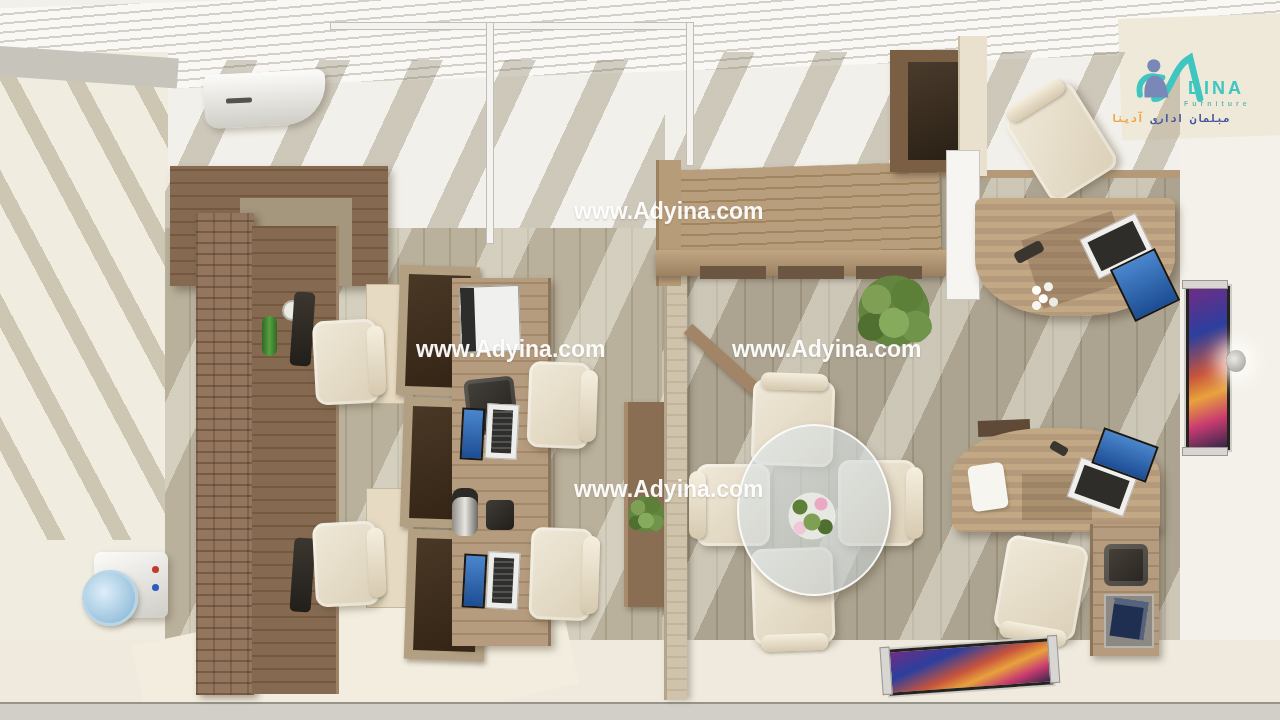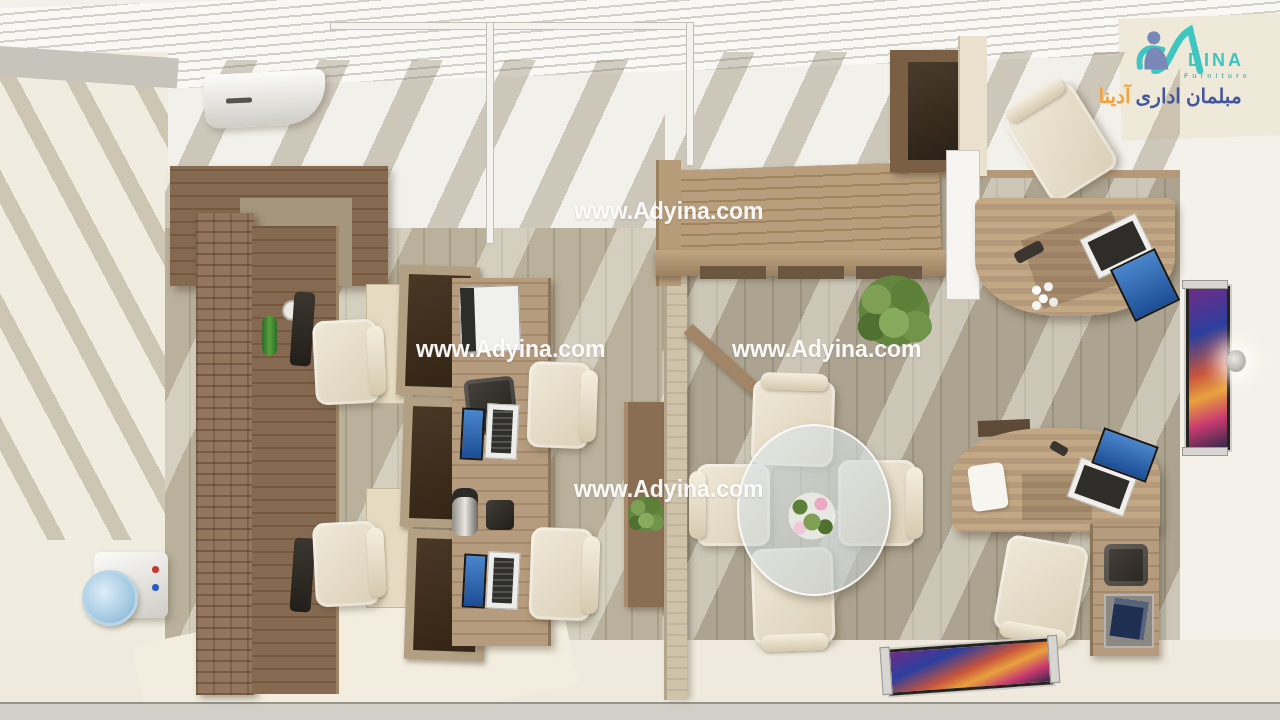--- a/index.html
+++ b/index.html
@@ -43,21 +43,21 @@
   .laptop-lid::before{content:"";position:absolute;inset:5px;background:#2e2d2a;}
   .screen-blue{background:linear-gradient(180deg,#4a86cc,#1c4d94);border:2px solid #17181a;}
   .kb{background:#ededeb;border:1px solid #b9b6b0;}
   .kb::before{content:"";position:absolute;inset:5px;background:repeating-linear-gradient(0deg,#2f2f2d 0 4px,#55534f 4px 6px);}
 
   .watermark{color:rgba(255,255,255,.95);font-weight:bold;font-size:23px;
              text-shadow:0 1px 2px rgba(90,85,70,.25);letter-spacing:0px;white-space:nowrap;}
 
   .logo-text{color:#3fc6c0;font-weight:bold;font-size:18px;letter-spacing:3px;}
   .logo-sub{color:#6fb7b1;font-weight:bold;font-size:7px;letter-spacing:4px;}
-  .persian{font-family:Liberation Serif, serif;font-weight:bold;font-size:20px;color:#44569e;white-space:nowrap;}
+  .persian{font-family:Liberation Mono, monospace;font-weight:bold;font-size:11px;color:#44569e;white-space:nowrap;}
   .persian .orange{color:#f2a23c;}
 
   .art{background:linear-gradient(160deg,#6e2d86 0%,#2c3f9e 28%,#c8543c 52%,#e8a23c 66%,#c93b70 82%,#35274a 100%);
        border:3px solid #26221e;box-shadow:0 0 0 2px #cfcdc8;}
   .bracket{position:absolute;background:#d8d6d2;border:1px solid #9a9792;}
 
   .plant{border-radius:50%;
      background:radial-gradient(circle at 30% 35%,#7fa054 0 18%,rgba(0,0,0,0) 19%),
                 radial-gradient(circle at 65% 30%,#5d8038 0 20%,rgba(0,0,0,0) 21%),
                 radial-gradient(circle at 50% 65%,#87ab5c 0 22%,rgba(0,0,0,0) 23%),
@@ -230,21 +230,21 @@
   <div class="abs" style="left:152px;top:584px;width:7px;height:7px;border-radius:50%;background:#2e5bc2;"></div>
   <div class="abs" style="left:82px;top:570px;width:50px;height:50px;border-radius:50%;
               background:radial-gradient(circle at 38% 38%,#ddeefa,#9dc4de 70%,#7aaccb);
               border:3px solid #b9d6e8;box-shadow:2px 3px 5px rgba(90,80,60,.35);"></div>
 
   <div class="abs watermark" style="left:574px;top:198px;">www.Adyina.com</div>
   <div class="abs watermark" style="left:416px;top:336px;">www.Adyina.com</div>
   <div class="abs watermark" style="left:732px;top:336px;">www.Adyina.com</div>
   <div class="abs watermark" style="left:574px;top:476px;">www.Adyina.com</div>
 
-  <div class="abs" style="left:1076px;top:12px;width:200px;height:100px;">
+  <div class="abs" style="left:1076px;top:40px;width:200px;height:100px;">
     <svg width="70" height="66" viewBox="0 0 100 100" style="position:absolute;left:58px;top:2px;">
       <path d="M28 86 C52 86 54 44 76 28 L82 24 L97 86" fill="none" stroke="#3fc6c0" stroke-width="10" stroke-linecap="round"></path>
       <path d="M6 80 C2 60 14 52 26 52 L40 54" fill="none" stroke="#3fc6c0" stroke-width="9" stroke-linecap="round"></path>
       <circle cx="27" cy="36" r="10" fill="#7a88b8"></circle>
       <path d="M13 84 C11 64 18 48 31 51 C44 54 47 68 49 84 Z" fill="#7a88b8"></path>
     </svg>
     <div class="abs logo-text" style="left:112px;top:38px;">DINA</div>
     <div class="abs logo-sub" style="left:108px;top:60px;">Furniture</div>
     <div class="abs persian" dir="rtl" style="left:0px;top:72px;width:188px;text-align:center;">
       <span>مبلمان اداری</span>

